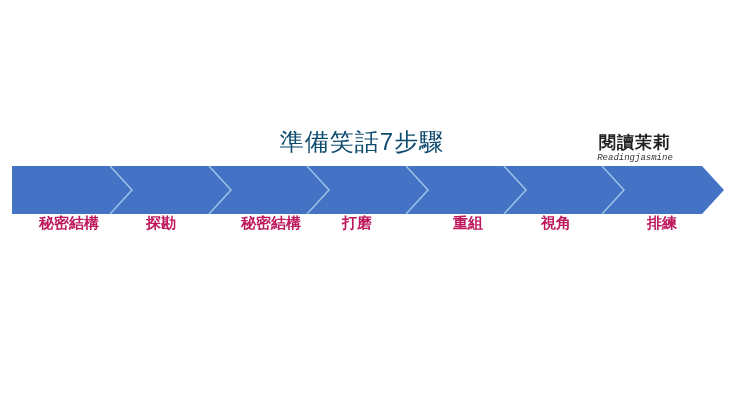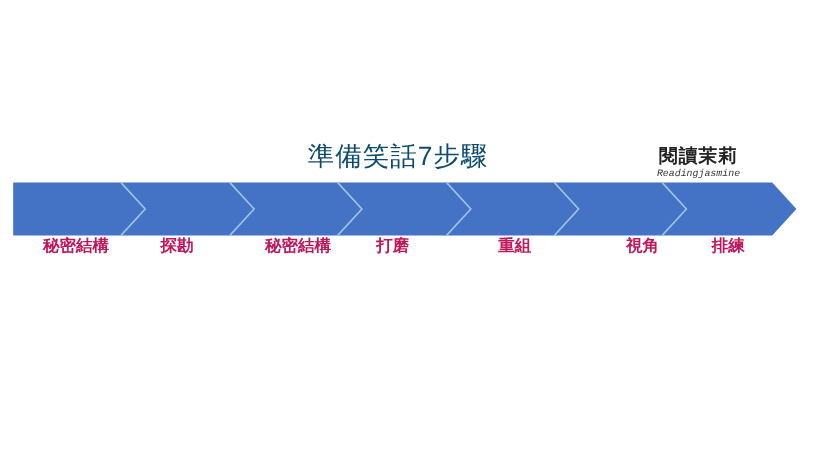--- a/index.html
+++ b/index.html
@@ -34,14 +34,14 @@
     <polyline points="504,166 526,190 504,214"></polyline>
     <polyline points="602,166 624,190 602,214"></polyline>
   </g>
 </svg>
 
 <div class="step-label" style="left:20px;">秘密結構</div>
 <div class="step-label" style="left:112px;">探勘</div>
 <div class="step-label" style="left:222px;">秘密結構</div>
 <div class="step-label" style="left:308px;">打磨</div>
 <div class="step-label" style="left:419px;">重組</div>
-<div class="step-label" style="left:535px;">視角</div>
+<div class="step-label" style="left:507px;">視角</div>
 <div class="step-label" style="left:613px;">排練</div>
 
 </body></html>

